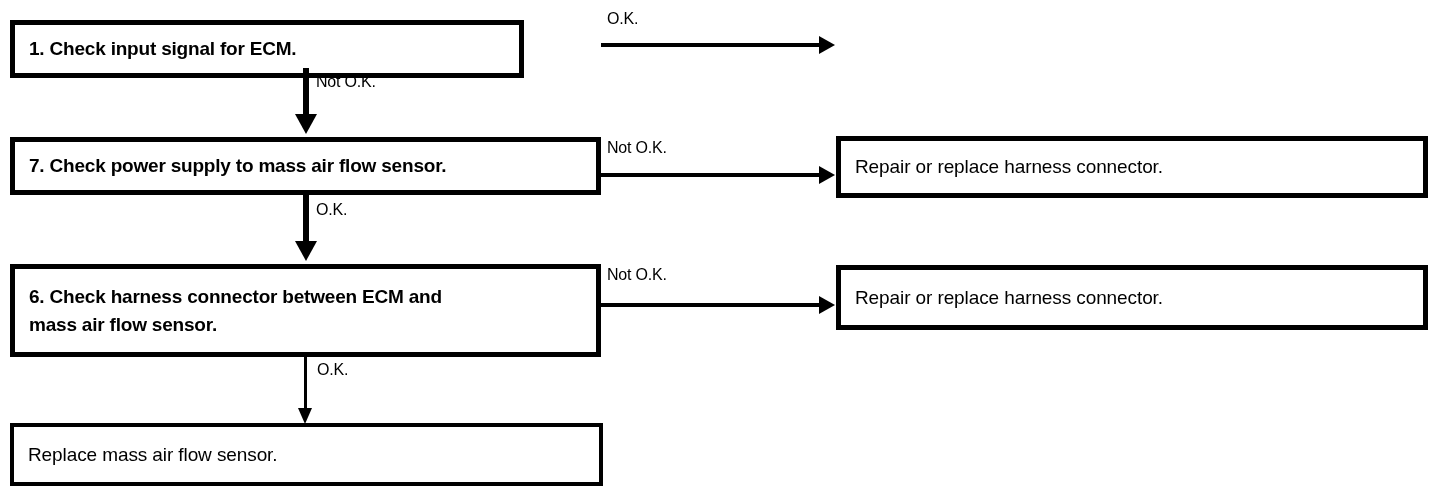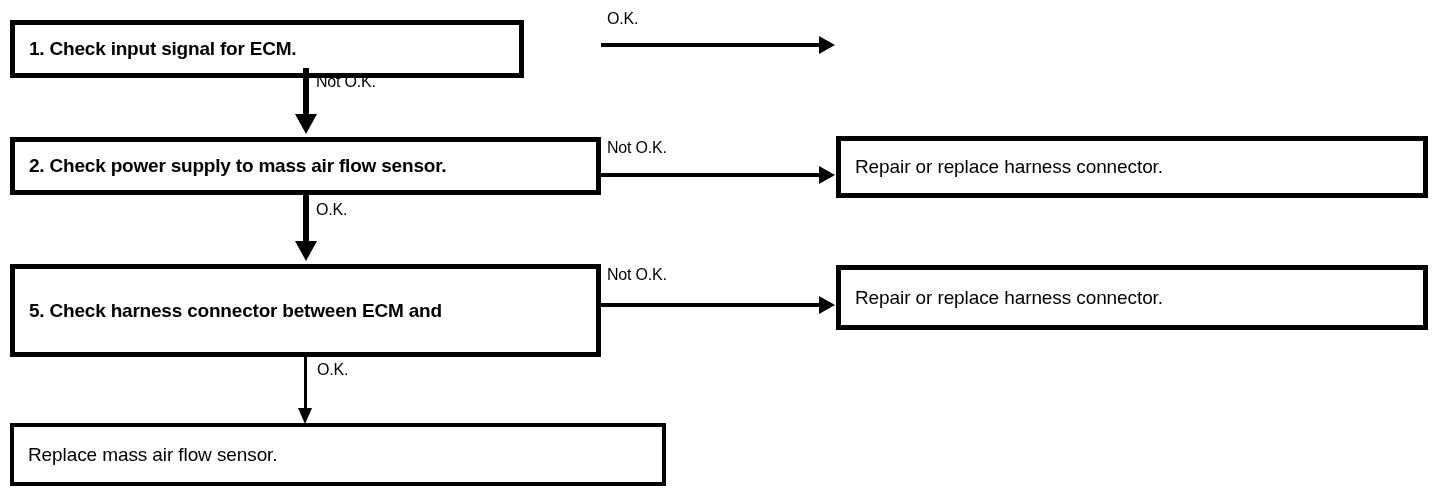--- a/index.html
+++ b/index.html
@@ -105,50 +105,51 @@
   <div class="hline" style="left:601px; top:43px; width:226px; height:4px;"></div>
   <div class="arrow-right" style="left:819px; top:36px; border-top:9px solid transparent; border-bottom:9px solid transparent; border-left:16px solid #000000;"></div>
   <div class="edge-label" style="left:607px; top:11px;">O.K.</div>
 
 
   <div class="vline" style="left:303px; top:68px; width:6px; height:52px;"></div>
   <div class="arrow-down" style="left:295px; top:114px; border-left:11px solid transparent; border-right:11px solid transparent; border-top:20px solid #000000;"></div>
   <div class="edge-label" style="left:316px; top:74px;">Not O.K.</div>
 
   <div class="box" style="left:10px; top:137px; width:591px; height:58px;">
-    <div class="box-text bold">2. Check power supply to mass air flow sensor.</div>
+    <div class="box-text bold">7. Check power supply to mass air flow sensor.</div>
   </div>
 
   <div class="hline" style="left:599px; top:173px; width:228px; height:4px;"></div>
   <div class="arrow-right" style="left:819px; top:166px; border-top:9px solid transparent; border-bottom:9px solid transparent; border-left:16px solid #000000;"></div>
   <div class="edge-label" style="left:607px; top:140px;">Not O.K.</div>
 
   <div class="box" style="left:836px; top:136px; width:592px; height:62px;">
     <div class="box-text">Repair or replace harness connector.</div>
   </div>
 
   <div class="vline" style="left:303px; top:195px; width:6px; height:50px;"></div>
   <div class="arrow-down" style="left:295px; top:241px; border-left:11px solid transparent; border-right:11px solid transparent; border-top:20px solid #000000;"></div>
   <div class="edge-label" style="left:316px; top:202px;">O.K.</div>
 
   <div class="box" style="left:10px; top:264px; width:591px; height:93px;">
     <div class="box-text bold">
-      <div>5. Check harness connector between ECM and</div>
+      <div>6. Check harness connector between ECM and</div>
+      <div>mass air flow sensor.</div>
     </div>
   </div>
 
   <div class="hline" style="left:599px; top:303px; width:228px; height:4px;"></div>
   <div class="arrow-right" style="left:819px; top:296px; border-top:9px solid transparent; border-bottom:9px solid transparent; border-left:16px solid #000000;"></div>
   <div class="edge-label" style="left:607px; top:267px;">Not O.K.</div>
 
   <div class="box" style="left:836px; top:265px; width:592px; height:65px;">
     <div class="box-text">Repair or replace harness connector.</div>
   </div>
 
   <div class="vline" style="left:304px; top:357px; width:3px; height:57px;"></div>
   <div class="arrow-down" style="left:298px; top:408px; border-left:7px solid transparent; border-right:7px solid transparent; border-top:16px solid #000000;"></div>
   <div class="edge-label" style="left:317px; top:362px;">O.K.</div>
 
-  <div class="box thin" style="left:10px; top:423px; width:656px; height:63px;">
+  <div class="box thin" style="left:10px; top:423px; width:593px; height:63px;">
     <div class="box-text">Replace mass air flow sensor.</div>
   </div>
 
 </div>
 
 </body></html>

